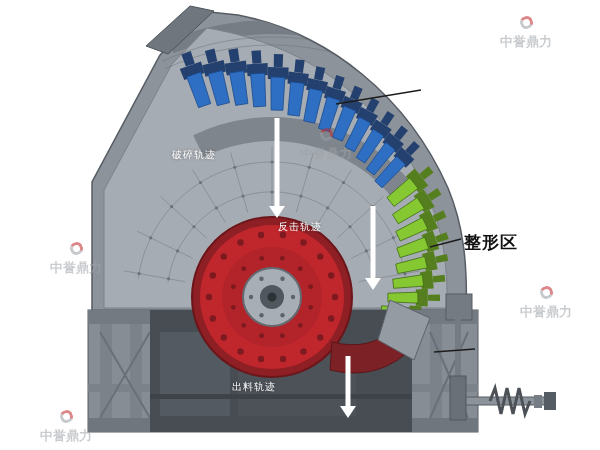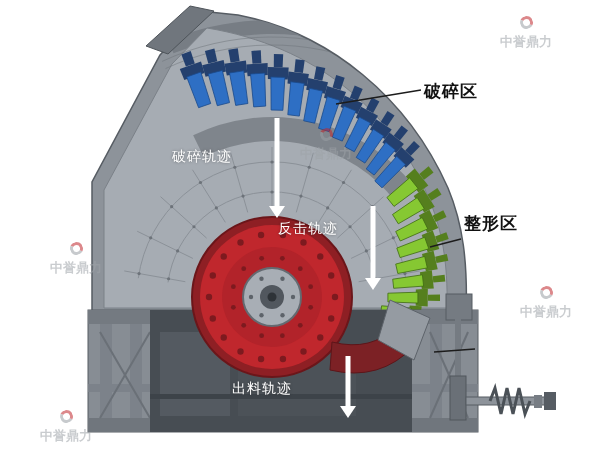--- a/index.html
+++ b/index.html
@@ -1,20 +1,20 @@
 <!DOCTYPE html>
 <html><head>
 <meta charset="utf-8">
 <style>
   html,body{margin:0;padding:0;background:#fff;}
   .stage{position:relative;width:600px;height:450px;background:#ffffff;overflow:hidden;
          font-family:"Liberation Sans",sans-serif;}
   .stage svg{position:absolute;left:0;top:0;}
   .zlabel{position:absolute;font-size:17px;font-weight:600;color:#111;letter-spacing:1px;white-space:nowrap;}
-  .tlabel{position:absolute;font-size:14px;font-weight:500;color:#fff;letter-spacing:1px;white-space:nowrap;
+  .tlabel{position:absolute;font-size:10px;font-weight:500;color:#fff;letter-spacing:1px;white-space:nowrap;
           text-shadow:0 0 3px rgba(0,0,0,.4);font-family:Liberation Mono, monospace;}
   .wm{position:absolute;display:flex;align-items:center;gap:4px;opacity:.55;pointer-events:none;flex-direction:column;}
   .wm-logo{width:13px;height:13px;border-radius:50%;border:3px solid #c0272d;
            border-bottom-color:#9aa0a5;border-left-color:#9aa0a5;transform:rotate(-20deg);box-sizing:border-box;}
   .wm-text{font-size:13px;font-weight:700;color:#9ea3a8;}
 </style>
 </head>
 <body>
 
 <div class="stage">
@@ -231,22 +231,21 @@
       </g>
       <g>
         <rect x="345.5" y="356" width="5" height="50" fill="#ffffff"></rect>
         <polygon points="340,406 356,406 348,418" fill="#ffffff"></polygon>
       </g>
       <line x1="336" y1="104" x2="421" y2="90" stroke="#1c1c1c" stroke-width="1.3"></line>
       <line x1="430" y1="247" x2="461" y2="239" stroke="#1c1c1c" stroke-width="1.3"></line>
       <line x1="434" y1="352" x2="475" y2="349" stroke="#1c1c1c" stroke-width="1.3"></line>
     </svg>
 
-  <div class="zlabel" style="left:424px;top:80px">破碎区</div>
-  <div class="zlabel" style="left:464px;top:212px">整形区</div>
+  <div class="zlabel" style="left:464px;top:231px">整形区</div>
 
   <div class="tlabel" style="left:172px;top:148px">破碎轨迹</div>
   <div class="tlabel" style="left:278px;top:220px">反击轨迹</div>
   <div class="tlabel" style="left:232px;top:380px">出料轨迹</div>
 
   <div id="wm-layer">
       <div class="wm" style="left: 500px; top: 16px;">
         <span class="wm-logo"></span>
         <span class="wm-text">中誉鼎力</span>
       </div>

